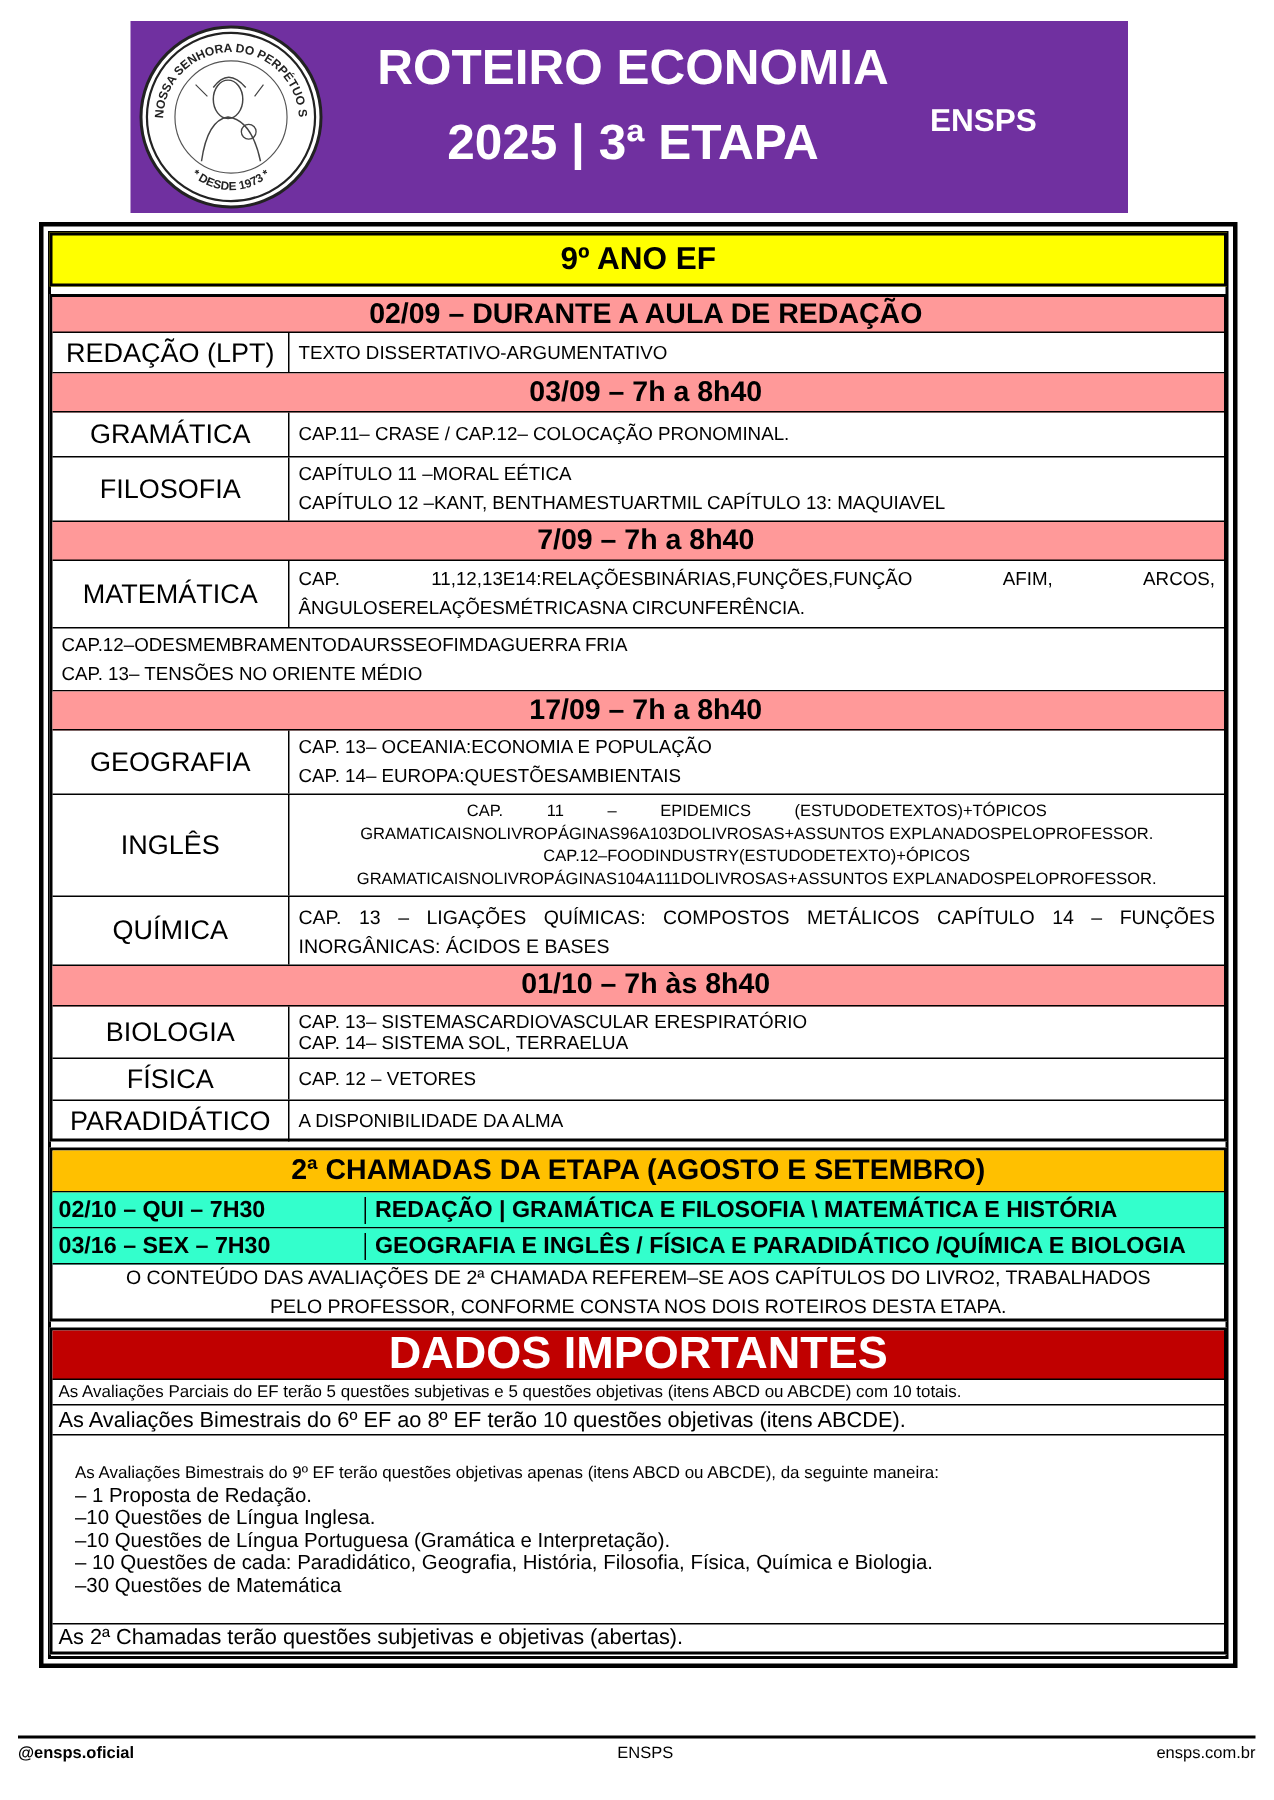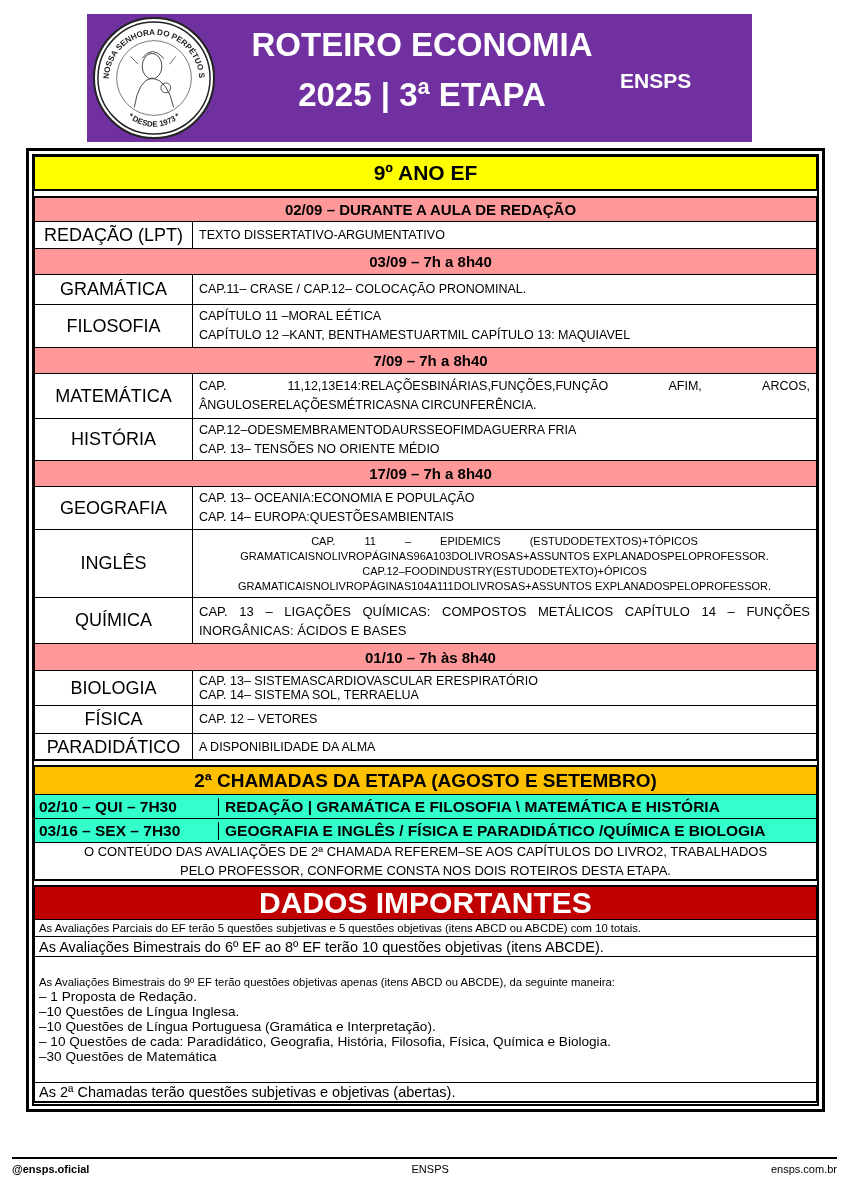--- a/index.html
+++ b/index.html
@@ -42,54 +42,54 @@
     top: 4px; height: 36px; background: #ffff00;
     text-align: center; font-weight: bold; font-size: 21px; line-height: 32px;
   }
   .schedule { top: 45px; height: 565px; }
   .second { top: 614px; height: 116px; }
   .important { top: 734px; height: 218px; }
 
   .row { position: absolute; left: 0; right: 0; border-bottom: 1px solid #000; display: flex; }
   .date-row {
     background: #ff9999; justify-content: center; align-items: center;
-    font-weight: bold; font-size: 15px; padding-left: 10px;
+    font-weight: bold; font-size: 19px; padding-left: 10px;
   }
   .subject {
     width: 158px; border-right: 1px solid #000; display: flex; align-items: center; justify-content: center;
     font-size: 18px;
   }
   .content {
     flex: 1; padding: 0 6px; display: flex; flex-direction: column; justify-content: center;
     font-size: 12.5px; line-height: 19px; overflow: hidden; white-space: nowrap;
   }
   .content.small { font-size: 11px; line-height: 15px; align-items: center; }
   .content.tight { line-height: 14px; }
   .content.justify span { text-align: justify; text-align-last: justify; white-space: normal; }
 
   .orange-row {
     background: #ffc000; justify-content: center; align-items: center;
     font-weight: bold; font-size: 19px;
   }
   .teal-row { background: #33ffcc; font-weight: bold; font-size: 15.5px; align-items: center; }
-  .teal-row .when { width: 184px; border-right: 1px solid #000; padding-left: 4px; }
+  .teal-row .when { width: 209px; border-right: 1px solid #000; padding-left: 4px; }
   .teal-row .what { flex: 1; padding-left: 6px; white-space: nowrap; }
   .note-row {
     flex-direction: column; justify-content: center; align-items: center;
     font-size: 13px; line-height: 19px; text-align: center; border-bottom: none;
   }
 
   .red-row {
     background: #c00000; color: #fff; justify-content: center; align-items: center;
     font-weight: bold; font-size: 30px;
   }
   .info-row { padding-left: 4px; align-items: center; white-space: nowrap; }
   .info-row.s { font-size: 11.3px; }
   .info-row.m { font-size: 14.5px; }
-  .info-list { flex-direction: column; justify-content: center; padding-left: 4px; }
+  .info-list { flex-direction: column; justify-content: center; padding-left: 15px; }
   .info-list .lead { font-size: 11.3px; line-height: 13px; }
   .info-list .item { font-size: 13.6px; line-height: 15px; }
 
   
   .footer-rule { position: absolute; left: 12px; right: 12px; top: 1157px; height: 2px; background: #000; }
   .footer { position: absolute; left: 12px; right: 12px; top: 1163px; font-size: 11px; display: flex; justify-content: space-between; }
   .footer .left { font-weight: bold; }
 </style>
 </head>
 <body>
@@ -154,21 +154,20 @@
 
     <div class="row date-row" style="top:150px;height:26px">7/09 – 7h a 8h40</div>
     <div class="row" style="top:176px;height:45px">
       <div class="subject">MATEMÁTICA</div>
       <div class="content justify">
         <span>CAP. 11,12,13E14:RELAÇÕESBINÁRIAS,FUNÇÕES,FUNÇÃO AFIM, ARCOS,</span>
         <span style="text-align-last:left">ÂNGULOSERELAÇÕESMÉTRICASNA CIRCUNFERÊNCIA.</span>
       </div>
     </div>
     <div class="row" style="top:221px;height:42px">
-      <div class="subject">HISTÓRIA</div>
       <div class="content">
         <span>CAP.12–ODESMEMBRAMENTODAURSSEOFIMDAGUERRA FRIA</span>
         <span>CAP. 13– TENSÕES NO ORIENTE MÉDIO</span>
       </div>
     </div>
 
     <div class="row date-row" style="top:263px;height:26px">17/09 – 7h a 8h40</div>
     <div class="row" style="top:289px;height:43px">
       <div class="subject">GEOGRAFIA</div>
       <div class="content">

